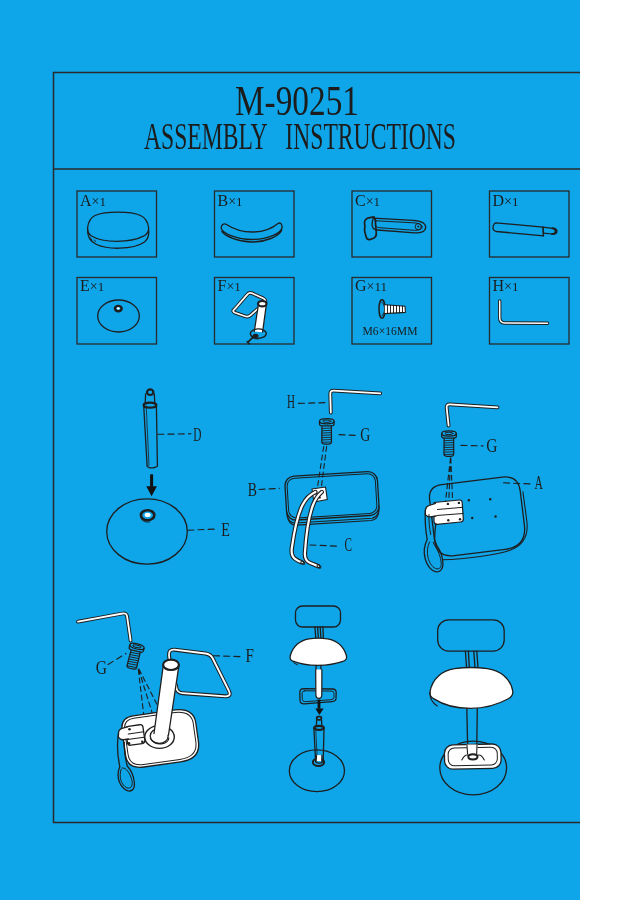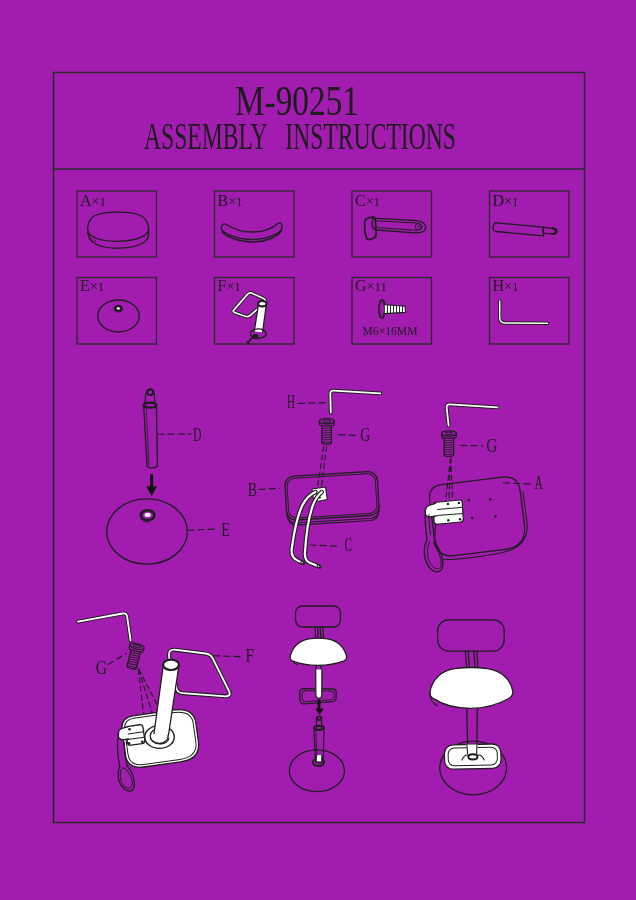--- a/index.html
+++ b/index.html
@@ -1,16 +1,16 @@
 <!DOCTYPE html>
 <html><head>
 <meta charset="utf-8">
 <style>
 html,body{margin:0;padding:0;background:#ffffff;}
-#page{position:relative;width:636px;height:900px;background:#a21caf;overflow:hidden;}
+#page{position:relative;width:580px;height:900px;background:#0ea5e9;overflow:hidden;}
 svg{position:absolute;left:0;top:0;}
 text{font-family:"Liberation Serif",serif;fill:#1c1c1c;stroke:none !important;}
 </style>
 </head>
 <body>
 <div id="page">
 <svg width="636" height="900" viewBox="0 0 636 900">
   <defs>
     <g id="screw" fill="none" stroke="#1e1e1e" stroke-linecap="round">
       <path d="M-7.3 -9 L-7.3 -6.2 Q-7.3 -4.5 -4.8 -4.3 L4.8 -4.3 Q7.3 -4.5 7.3 -6.2 L7.3 -9" stroke-width="1.25"></path>

